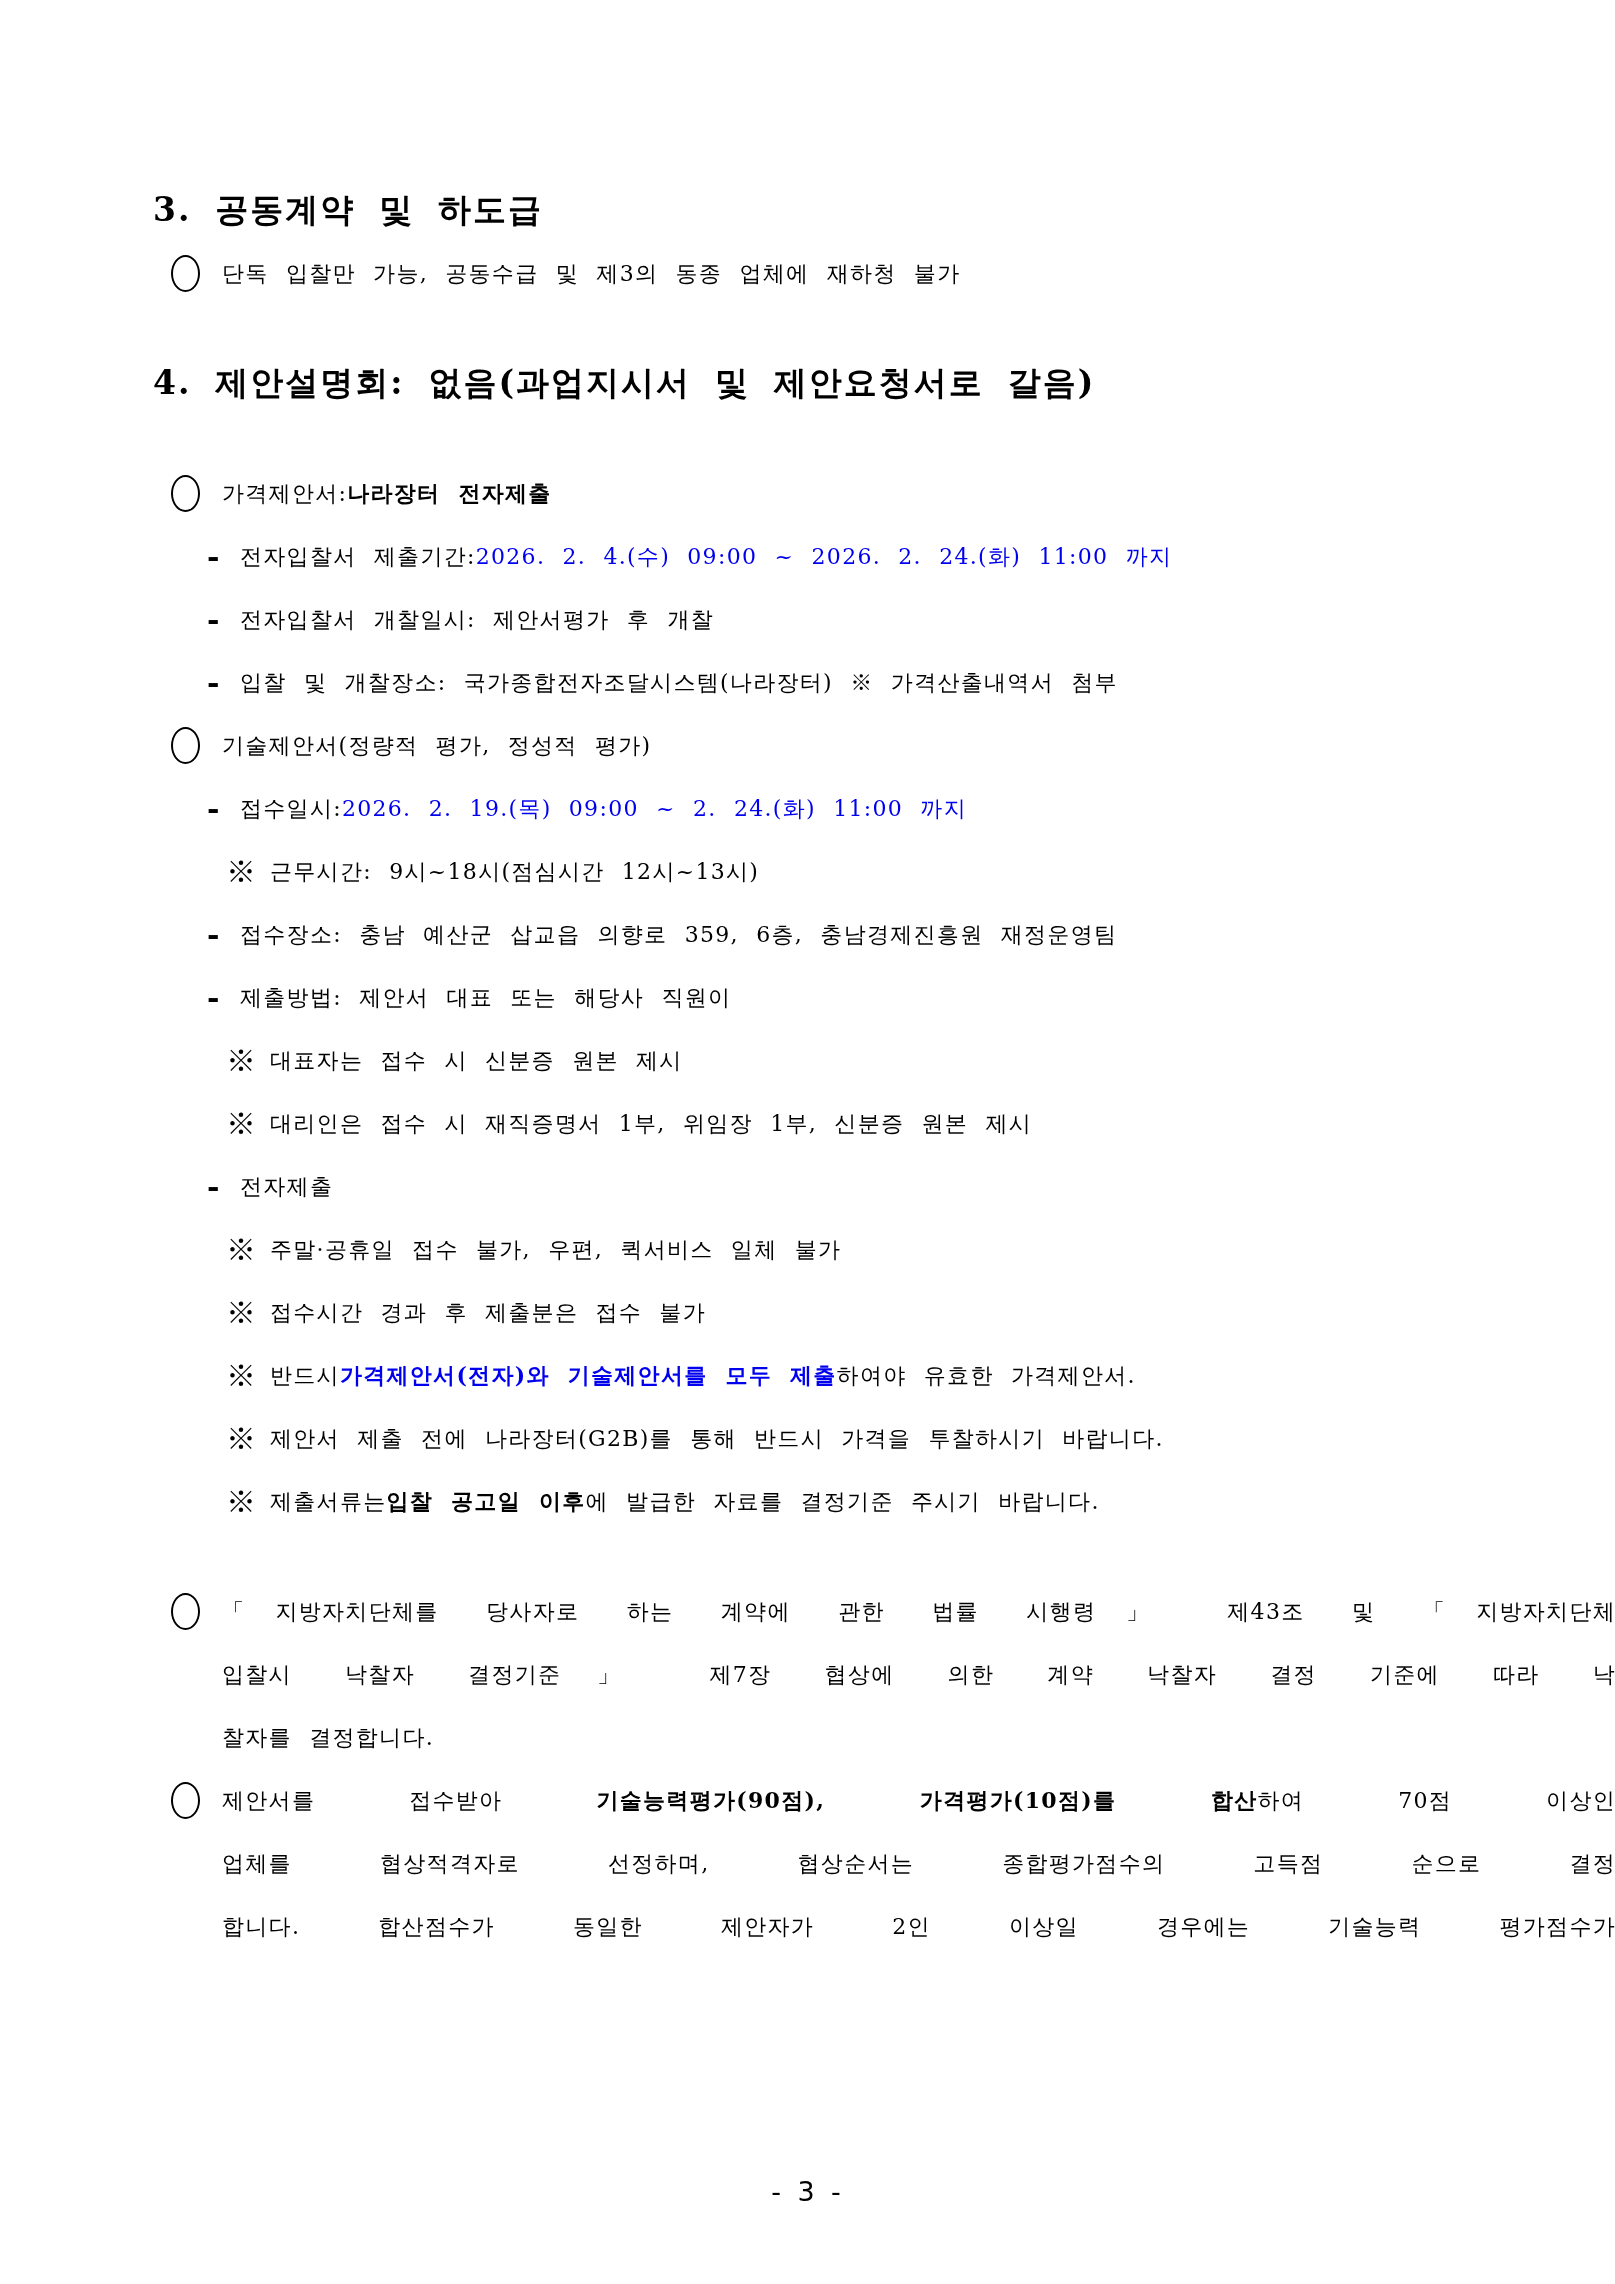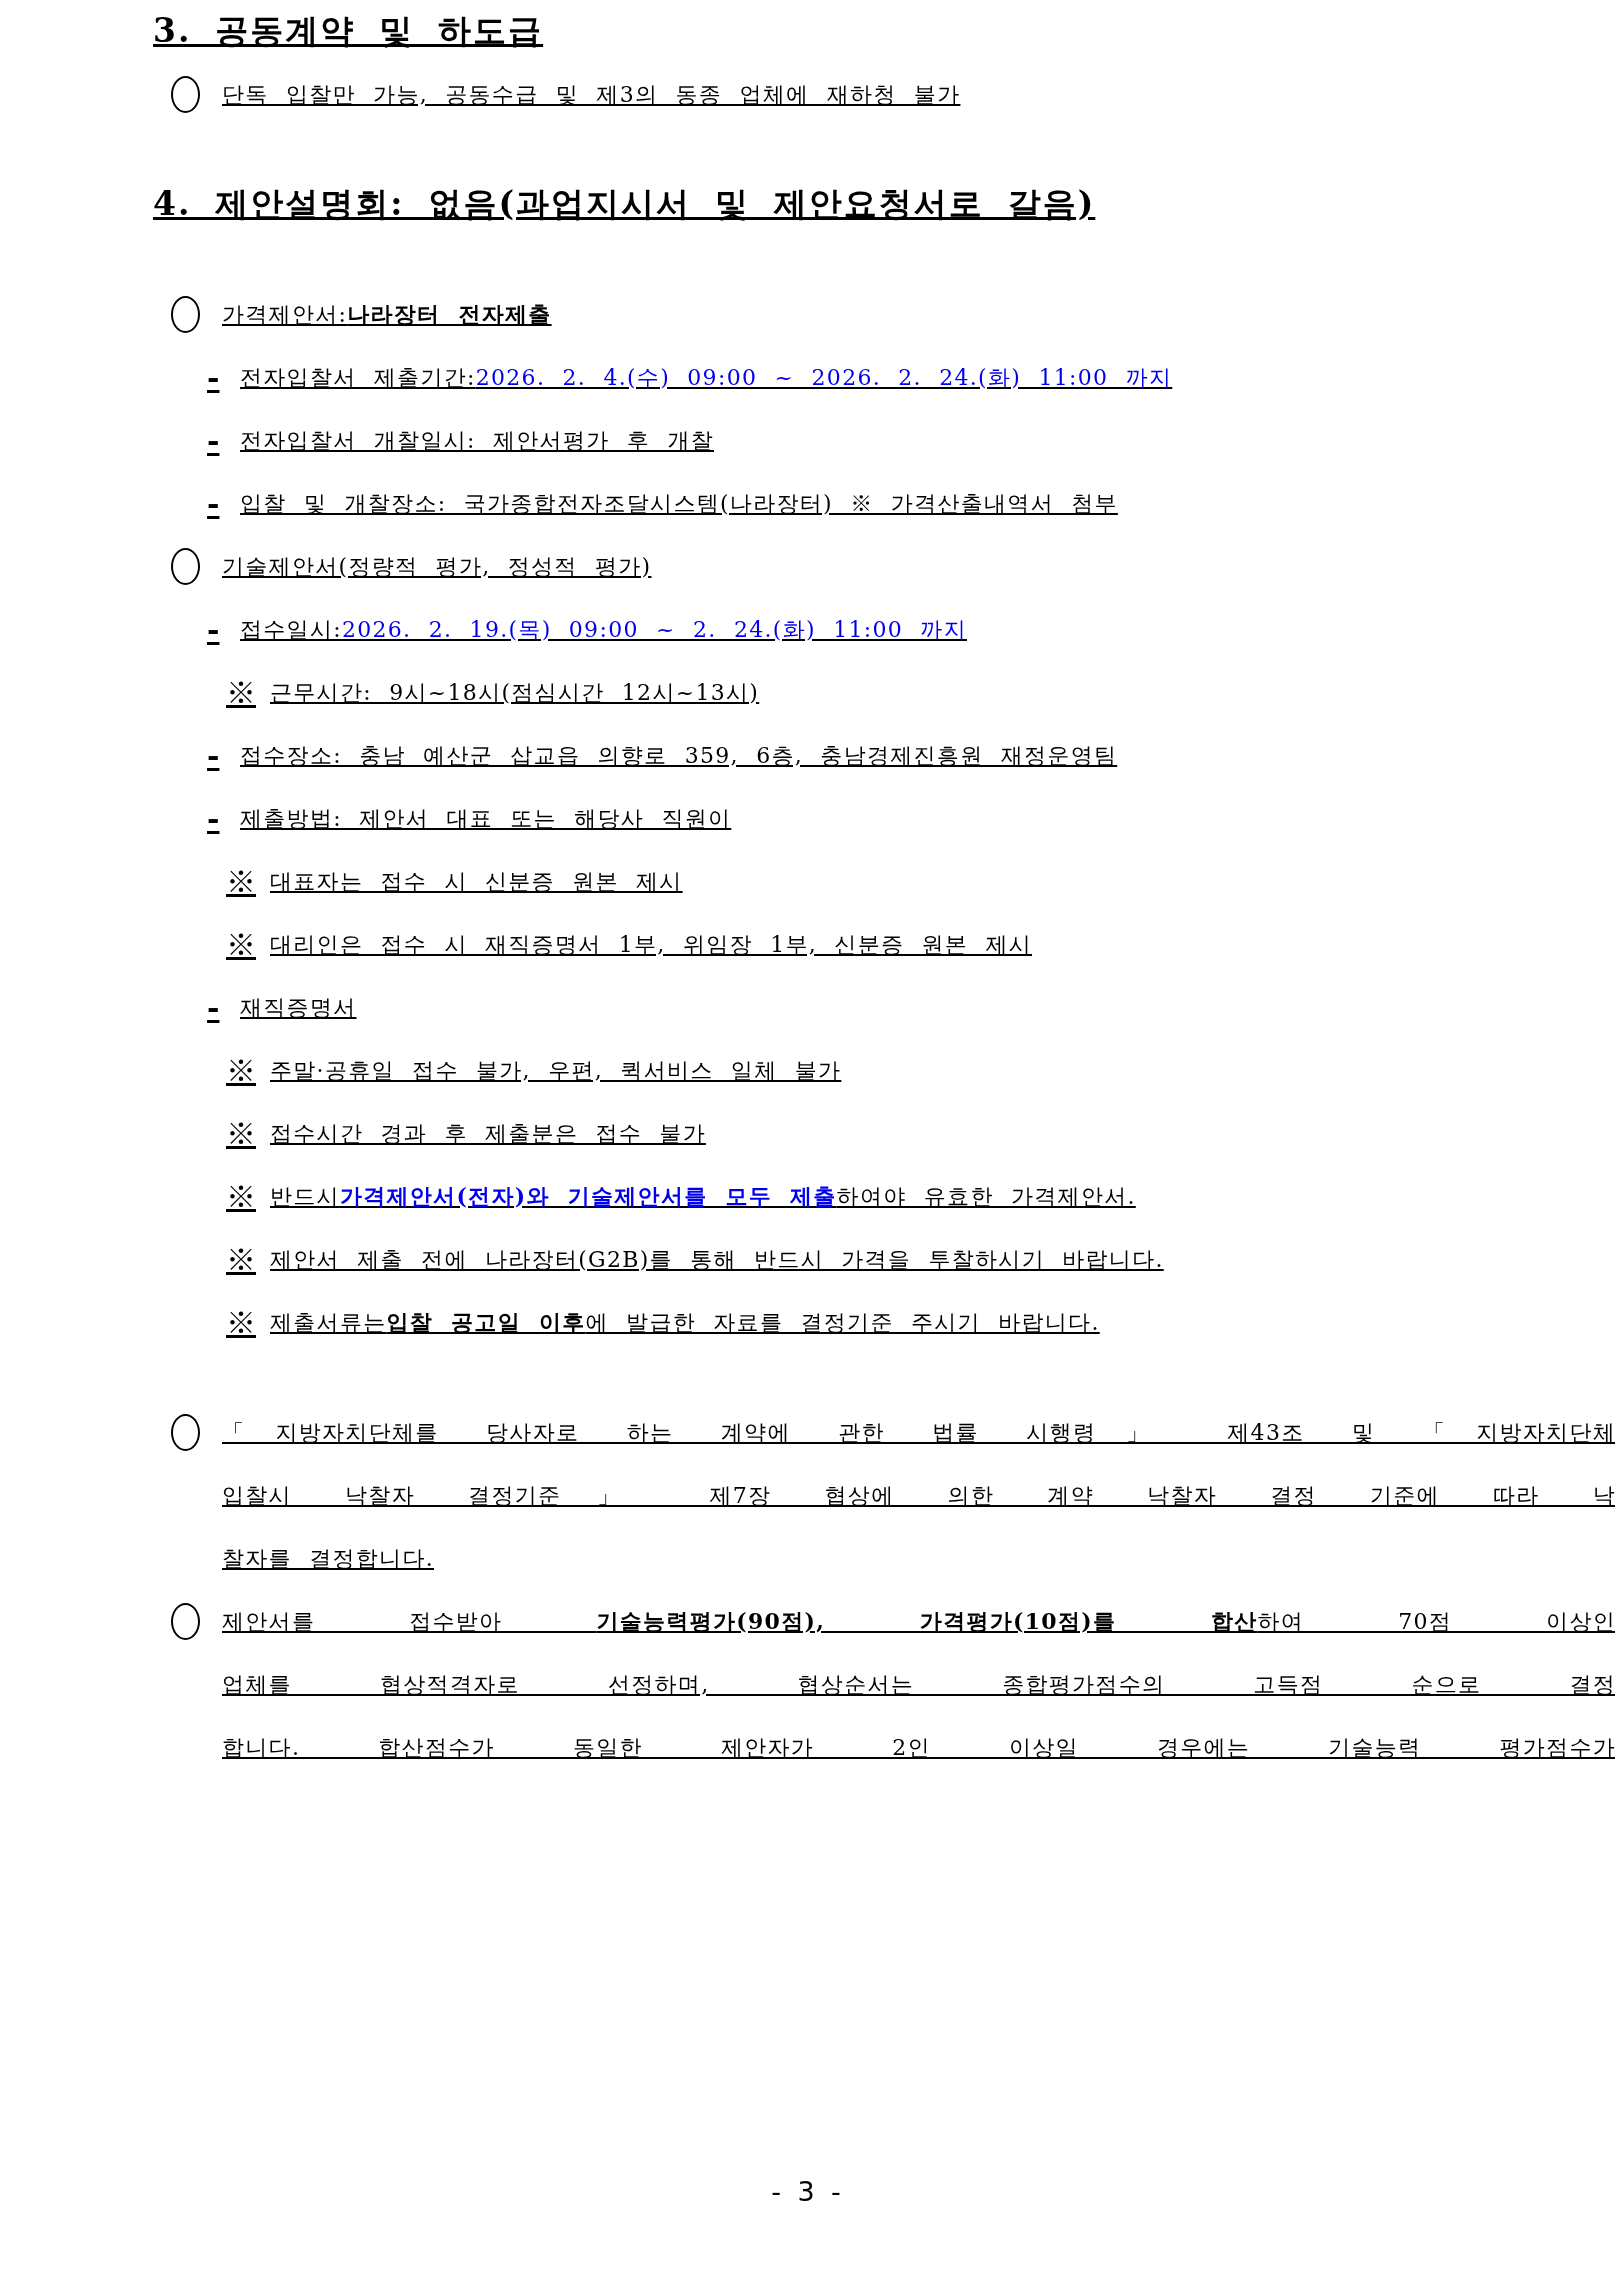--- a/index.html
+++ b/index.html
@@ -10,21 +10,21 @@
   body {
     width: 1616px;
     height: 2284px;
     position: relative;
     overflow: hidden;
     font-family: "DejaVu Serif", "Liberation Serif", serif;
     color: #000000;
     -webkit-font-smoothing: antialiased;
   }
   .content {
-    text-decoration: underline;
+    padding-top: 179px;
   }
   .section { margin-top: 47px; }
   .content .section:first-child { margin-top: 0; }
 
   .row {
     min-height: 63px;
     display: flex;
     align-items: center;
   }
   .heading-row .heading-text {
@@ -250,21 +250,21 @@
             <span class="seg">대리인은 접수 시 재직증명서 1부, 위임장 1부, 신분증 원본 제시</span>
           </div>
         </div>
       </div>
       <div class="item m-dash">
         <div class="marker-col">
           <span class="dash-glyph">-</span>
         </div>
         <div class="text-col">
           <div class="tline">
-            <span class="seg">재직증명서</span>
+            <span class="seg">전자제출</span>
           </div>
         </div>
       </div>
       <div class="item m-star">
         <div class="marker-col">
           <span class="star-glyph">※</span>
         </div>
         <div class="text-col">
           <div class="tline">
             <span class="seg">주말·공휴일 접수 불가, 우편, 퀵서비스 일체 불가</span>

